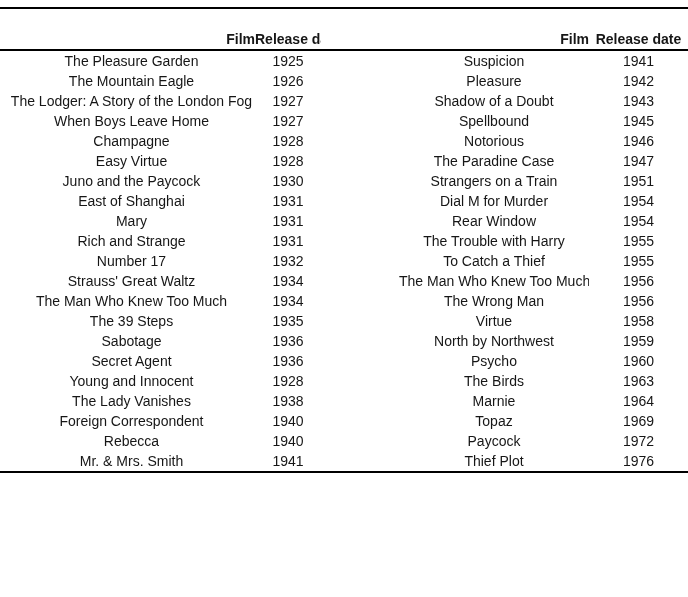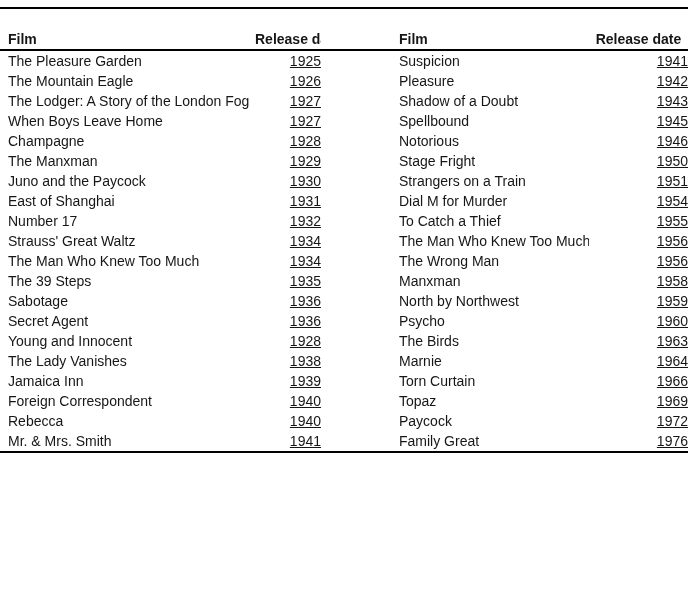--- a/index.html
+++ b/index.html
@@ -37,33 +37,32 @@
     font-weight: bold;
     vertical-align: bottom;
     border-bottom: 2px solid #000000;
     height: 40px;
   }
   th.release-hdr {
     white-space: pre-line;
     text-align: center;
   }
   th.film-hdr {
-    text-align: left;
+    text-align: right;
   }
   th.film-hdr.pad, td.film.pad {
     padding-left: 8px;
   }
   td.film {
-    text-align: left;
+    text-align: center;
     height: 20px;
   }
   td.year {
-    text-align: right;
+    text-align: center;
     height: 20px;
-    text-decoration: underline;
   }
   td.spacer {
     height: 20px;
   }
 </style>
 </head>
 <body>
 
 <div class="sheet">
   <table class="films">
@@ -115,41 +114,55 @@
           <td class="year">1945</td>
         </tr>
         <tr>
           <td class="film pad">Champagne</td>
           <td class="year">1928</td>
           <td class="spacer"></td>
           <td class="film">Notorious</td>
           <td class="year">1946</td>
         </tr>
         <tr>
-          <td class="film pad">The Manxman</td>
-          <td class="year">1929</td>
-          <td class="spacer"></td>
-          <td class="film">Stage Fright</td>
-          <td class="year">1950</td>
+          <td class="film pad">Easy Virtue</td>
+          <td class="year">1928</td>
+          <td class="spacer"></td>
+          <td class="film">The Paradine Case</td>
+          <td class="year">1947</td>
         </tr>
         <tr>
           <td class="film pad">Juno and the Paycock</td>
           <td class="year">1930</td>
           <td class="spacer"></td>
           <td class="film">Strangers on a Train</td>
           <td class="year">1951</td>
         </tr>
         <tr>
           <td class="film pad">East of Shanghai</td>
           <td class="year">1931</td>
           <td class="spacer"></td>
           <td class="film">Dial M for Murder</td>
           <td class="year">1954</td>
         </tr>
         <tr>
+          <td class="film pad">Mary</td>
+          <td class="year">1931</td>
+          <td class="spacer"></td>
+          <td class="film">Rear Window</td>
+          <td class="year">1954</td>
+        </tr>
+        <tr>
+          <td class="film pad">Rich and Strange</td>
+          <td class="year">1931</td>
+          <td class="spacer"></td>
+          <td class="film">The Trouble with Harry</td>
+          <td class="year">1955</td>
+        </tr>
+        <tr>
           <td class="film pad">Number 17</td>
           <td class="year">1932</td>
           <td class="spacer"></td>
           <td class="film">To Catch a Thief</td>
           <td class="year">1955</td>
         </tr>
         <tr>
           <td class="film pad">Strauss' Great Waltz</td>
           <td class="year">1934</td>
           <td class="spacer"></td>
@@ -160,21 +173,21 @@
           <td class="film pad">The Man Who Knew Too Much</td>
           <td class="year">1934</td>
           <td class="spacer"></td>
           <td class="film">The Wrong Man</td>
           <td class="year">1956</td>
         </tr>
         <tr>
           <td class="film pad">The 39 Steps</td>
           <td class="year">1935</td>
           <td class="spacer"></td>
-          <td class="film">Manxman</td>
+          <td class="film">Virtue</td>
           <td class="year">1958</td>
         </tr>
         <tr>
           <td class="film pad">Sabotage</td>
           <td class="year">1936</td>
           <td class="spacer"></td>
           <td class="film">North by Northwest</td>
           <td class="year">1959</td>
         </tr>
         <tr>
@@ -192,42 +205,35 @@
           <td class="year">1963</td>
         </tr>
         <tr>
           <td class="film pad">The Lady Vanishes</td>
           <td class="year">1938</td>
           <td class="spacer"></td>
           <td class="film">Marnie</td>
           <td class="year">1964</td>
         </tr>
         <tr>
-          <td class="film pad">Jamaica Inn</td>
-          <td class="year">1939</td>
-          <td class="spacer"></td>
-          <td class="film">Torn Curtain</td>
-          <td class="year">1966</td>
-        </tr>
-        <tr>
           <td class="film pad">Foreign Correspondent</td>
           <td class="year">1940</td>
           <td class="spacer"></td>
           <td class="film">Topaz</td>
           <td class="year">1969</td>
         </tr>
         <tr>
           <td class="film pad">Rebecca</td>
           <td class="year">1940</td>
           <td class="spacer"></td>
           <td class="film">Paycock</td>
           <td class="year">1972</td>
         </tr>
         <tr>
           <td class="film pad">Mr. &amp; Mrs. Smith</td>
           <td class="year">1941</td>
           <td class="spacer"></td>
-          <td class="film">Family Great</td>
+          <td class="film">Thief Plot</td>
           <td class="year">1976</td>
         </tr>
       </tbody>
   </table>
 </div>
 
 </body></html>

